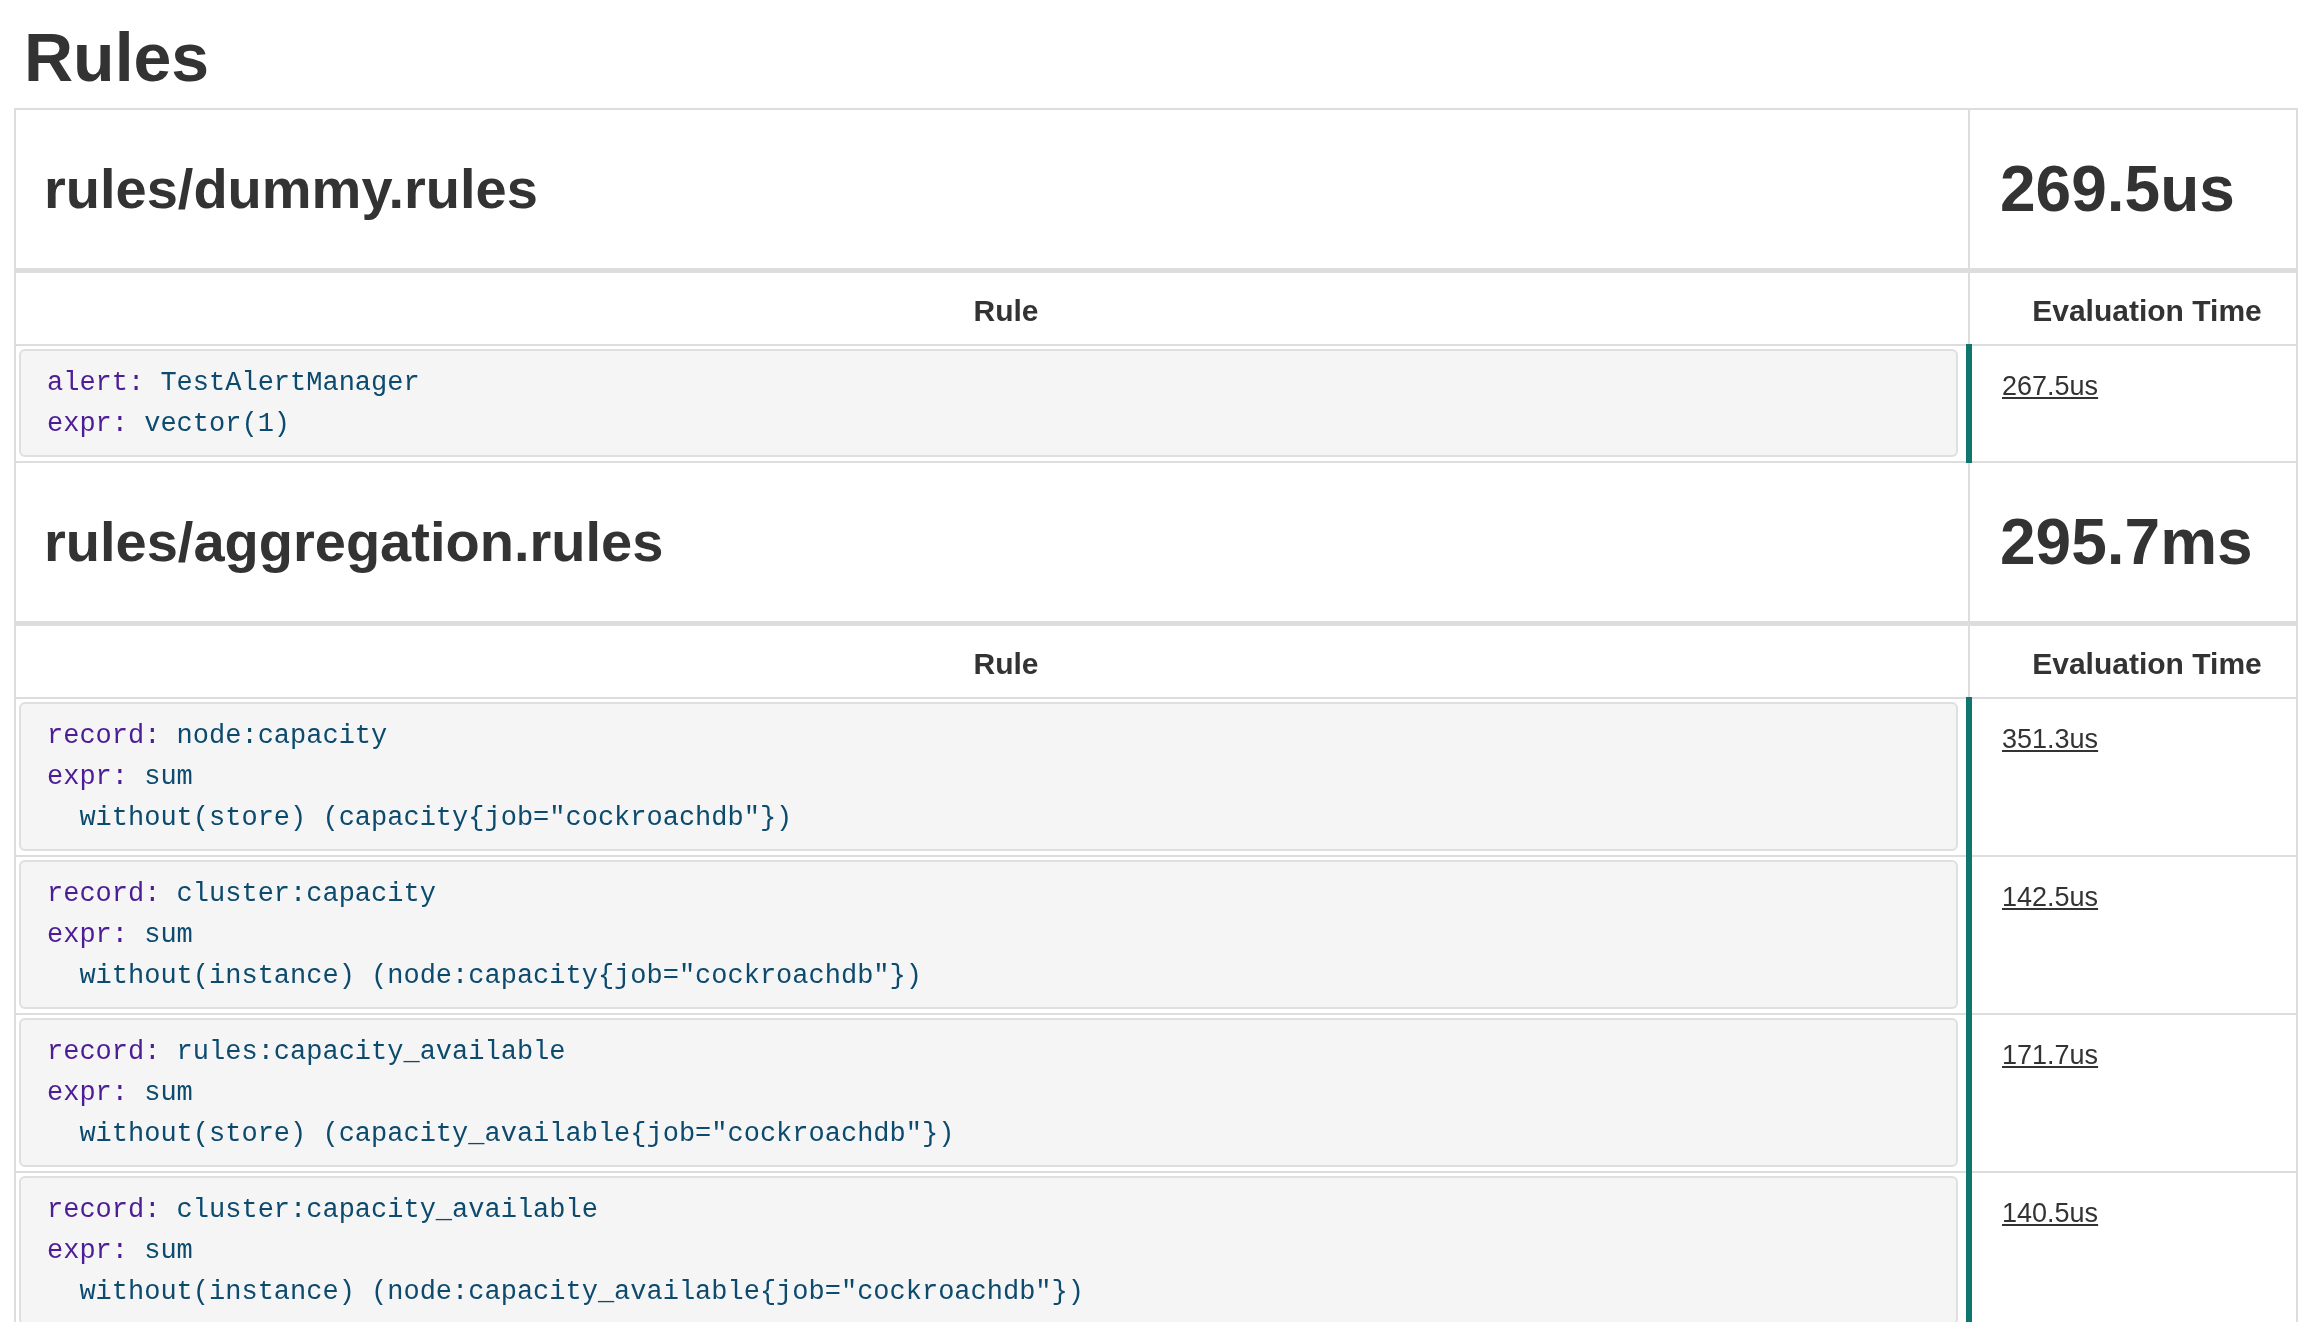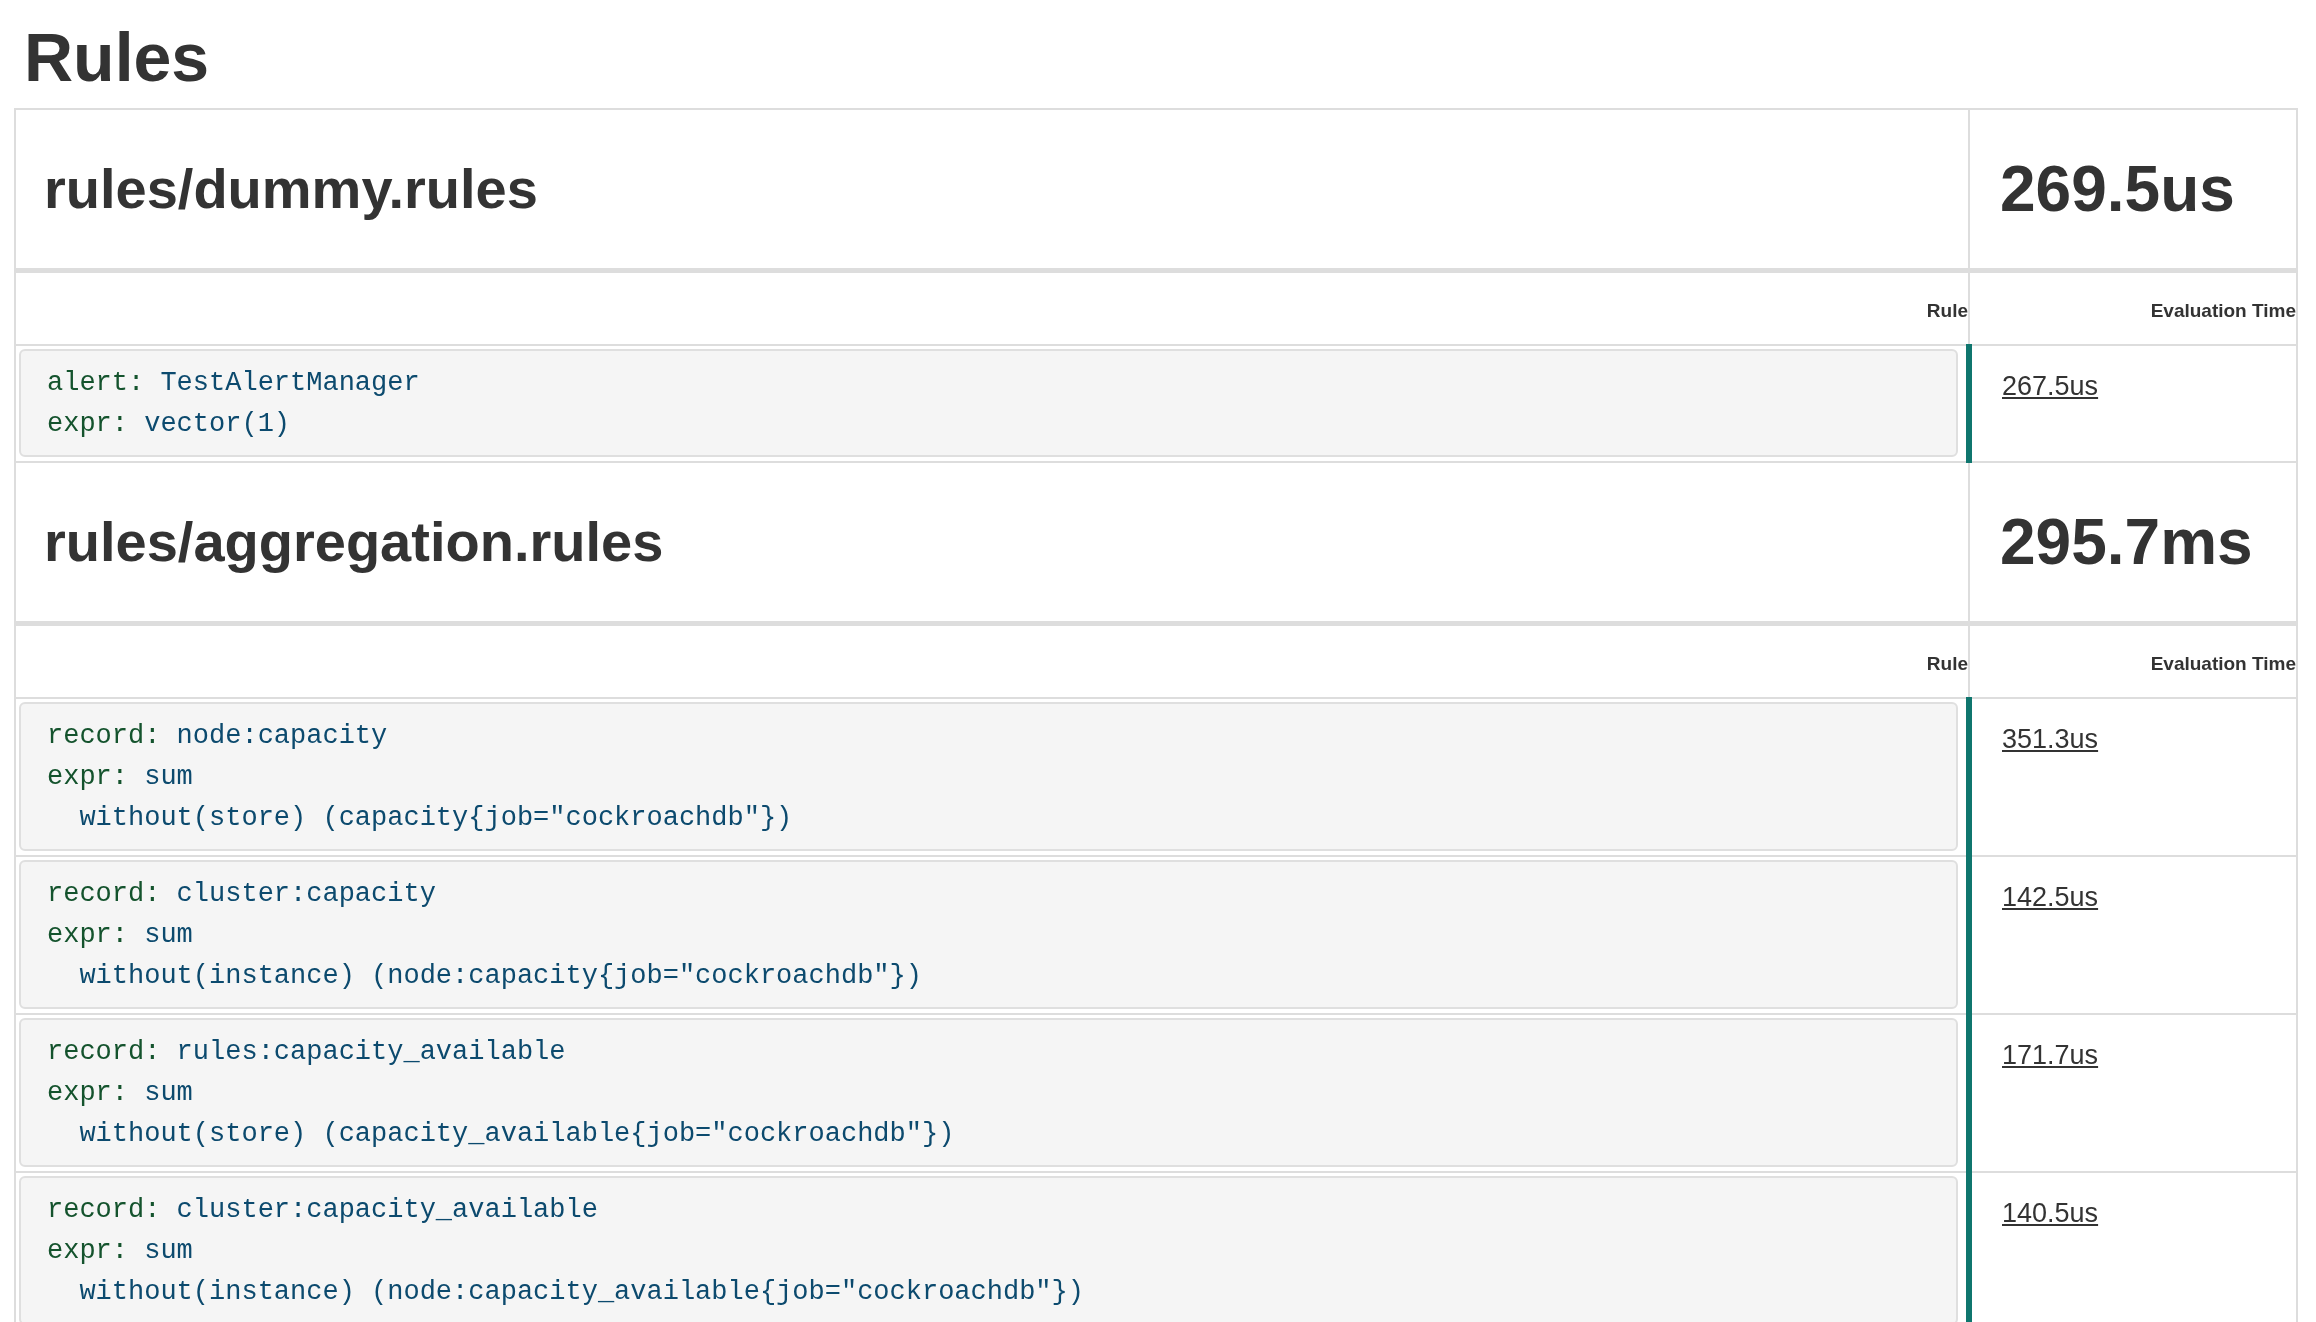--- a/index.html
+++ b/index.html
@@ -46,22 +46,22 @@
   td.group-time-cell {
     border-left: 2px solid #dddddd;
     padding: 0 0 0 30px;
     font-size: 64px;
     font-weight: 700;
     color: #333333;
     white-space: nowrap;
   }
   tr.col-header-row th {
     border-bottom: 2px solid #dddddd;
-    text-align: right;
-    font-size: 19px;
+    text-align: center;
+    font-size: 30px;
     line-height: 31px;
     font-weight: 700;
     color: #333333;
     padding: 22px 0 18px 28px;
   }
   th.time-col-header {
     border-left: 2px solid #dddddd;
     padding-left: 30px;
   }
   tr.rule-row td {
@@ -75,21 +75,21 @@
     border: 2px solid #dfdfdf;
     border-radius: 6px;
     padding: 12px 20px 10px 26px;
     font-family: "Liberation Mono", "DejaVu Sans Mono", monospace;
     font-size: 27px;
     line-height: 41px;
     color: #1c1c1c;
     overflow: hidden;
   }
   .code-line { white-space: pre; }
-  .code-key { color: #14532d; }
+  .code-key { color: #4c1d95; }
   a.code-expr {
     color: #0c4a6e;
     text-decoration: none;
     cursor: pointer;
   }
   td.time-cell {
     border-left: 6px solid #0f766e;
     padding: 24px 0 0 30px;
     font-size: 27px;
     line-height: 33px;

